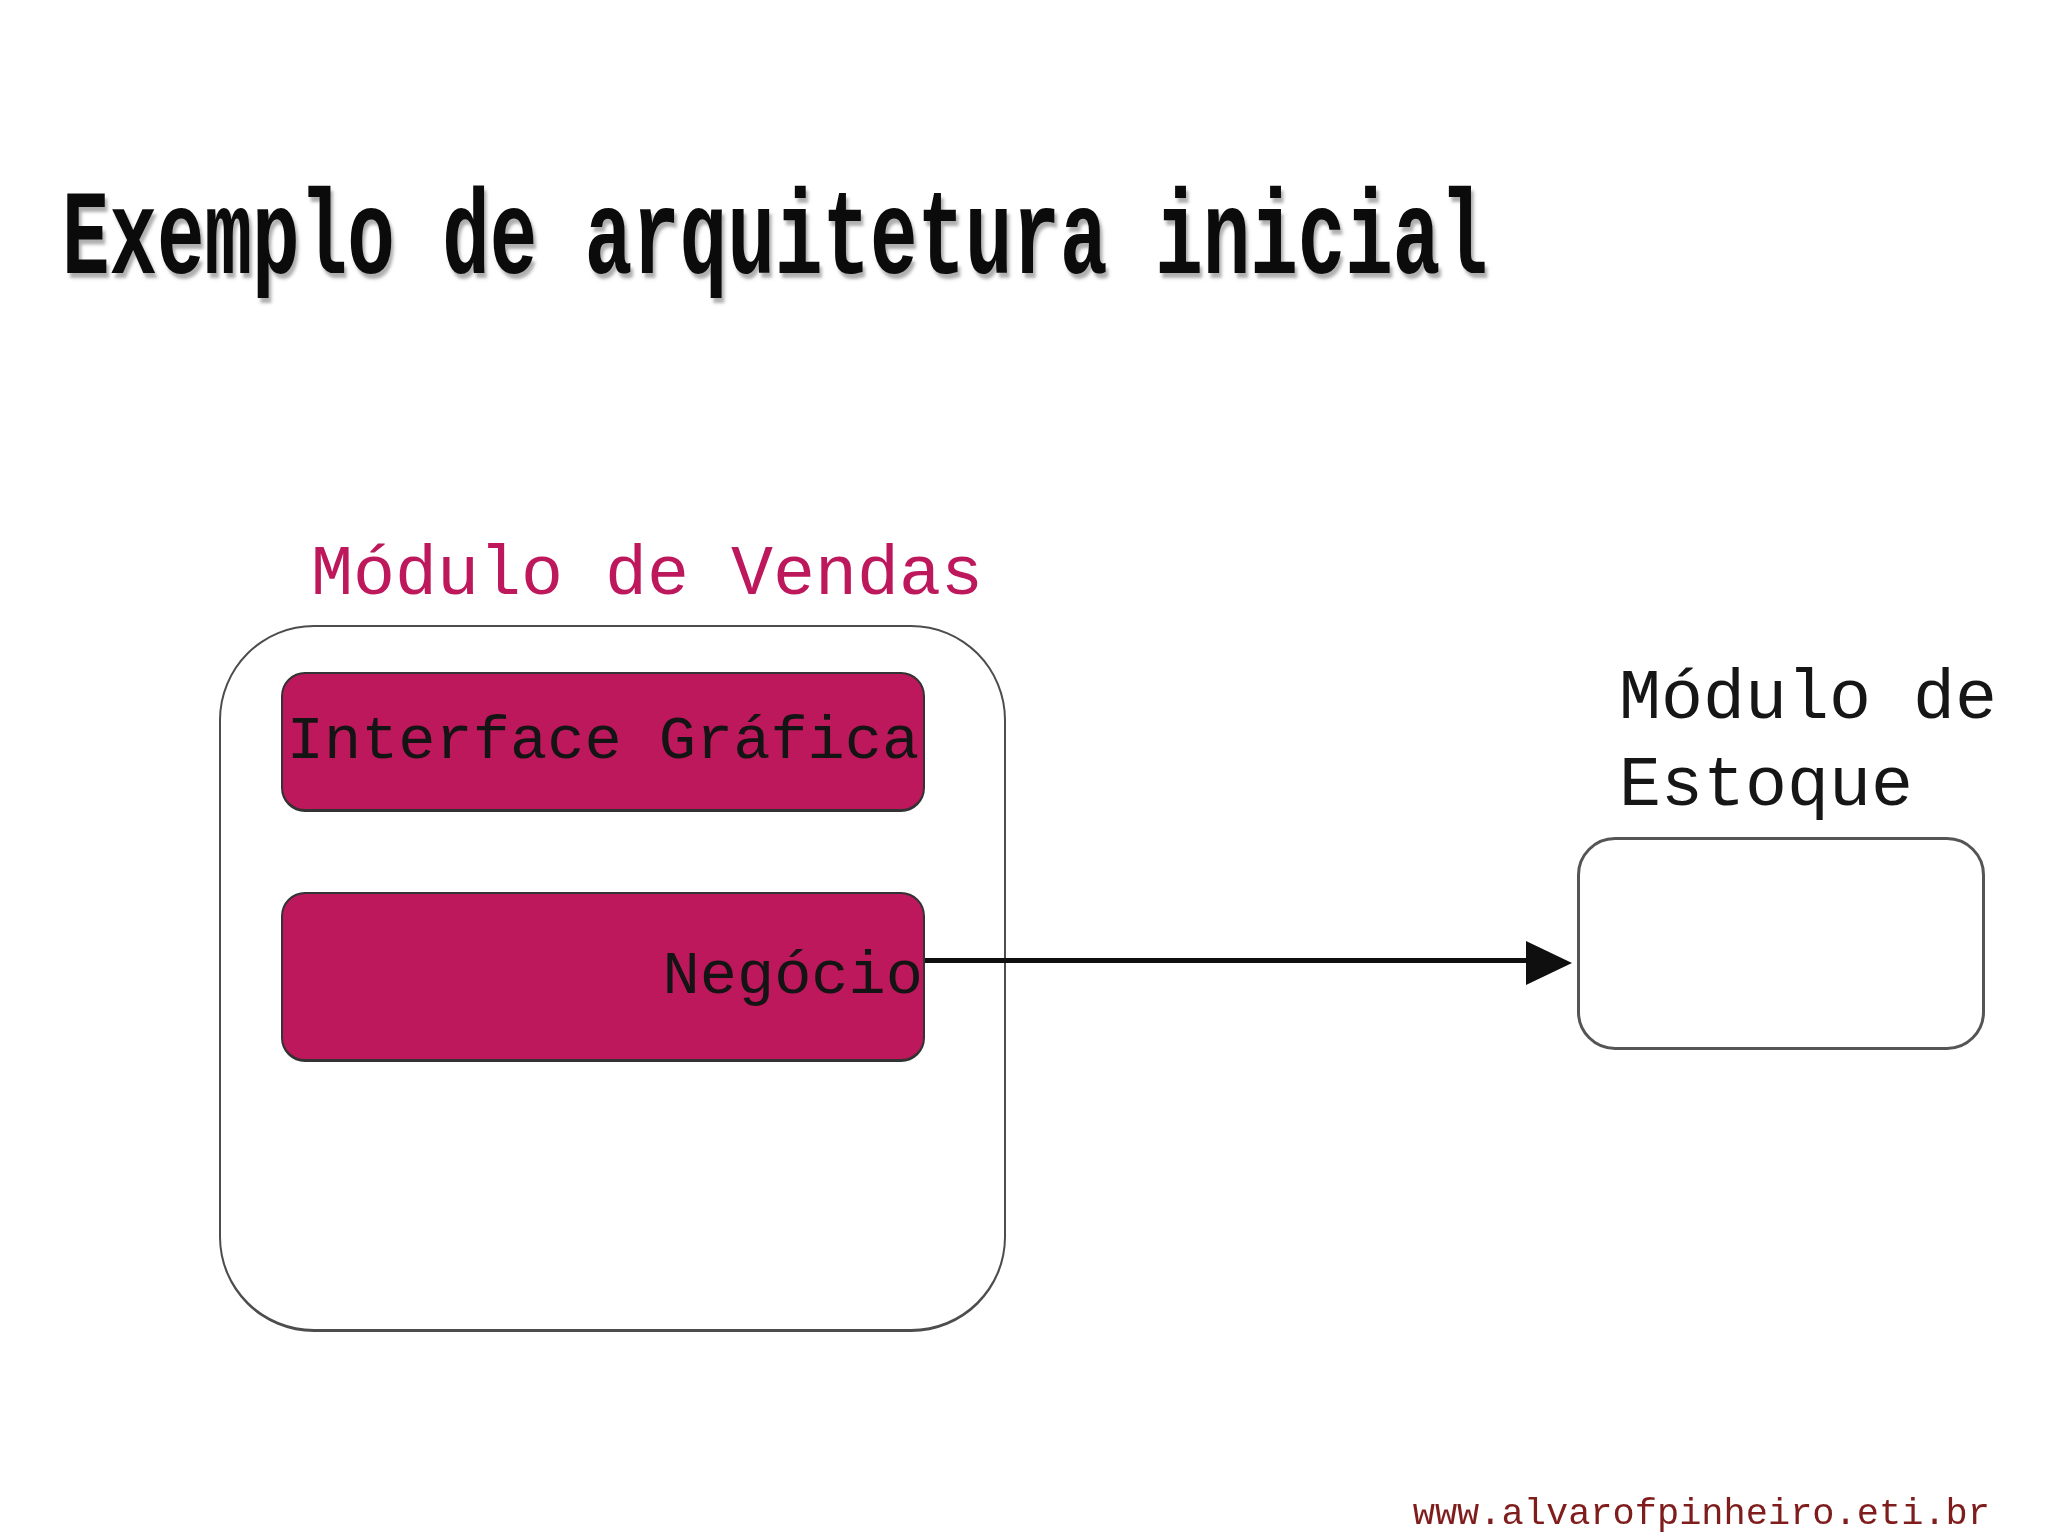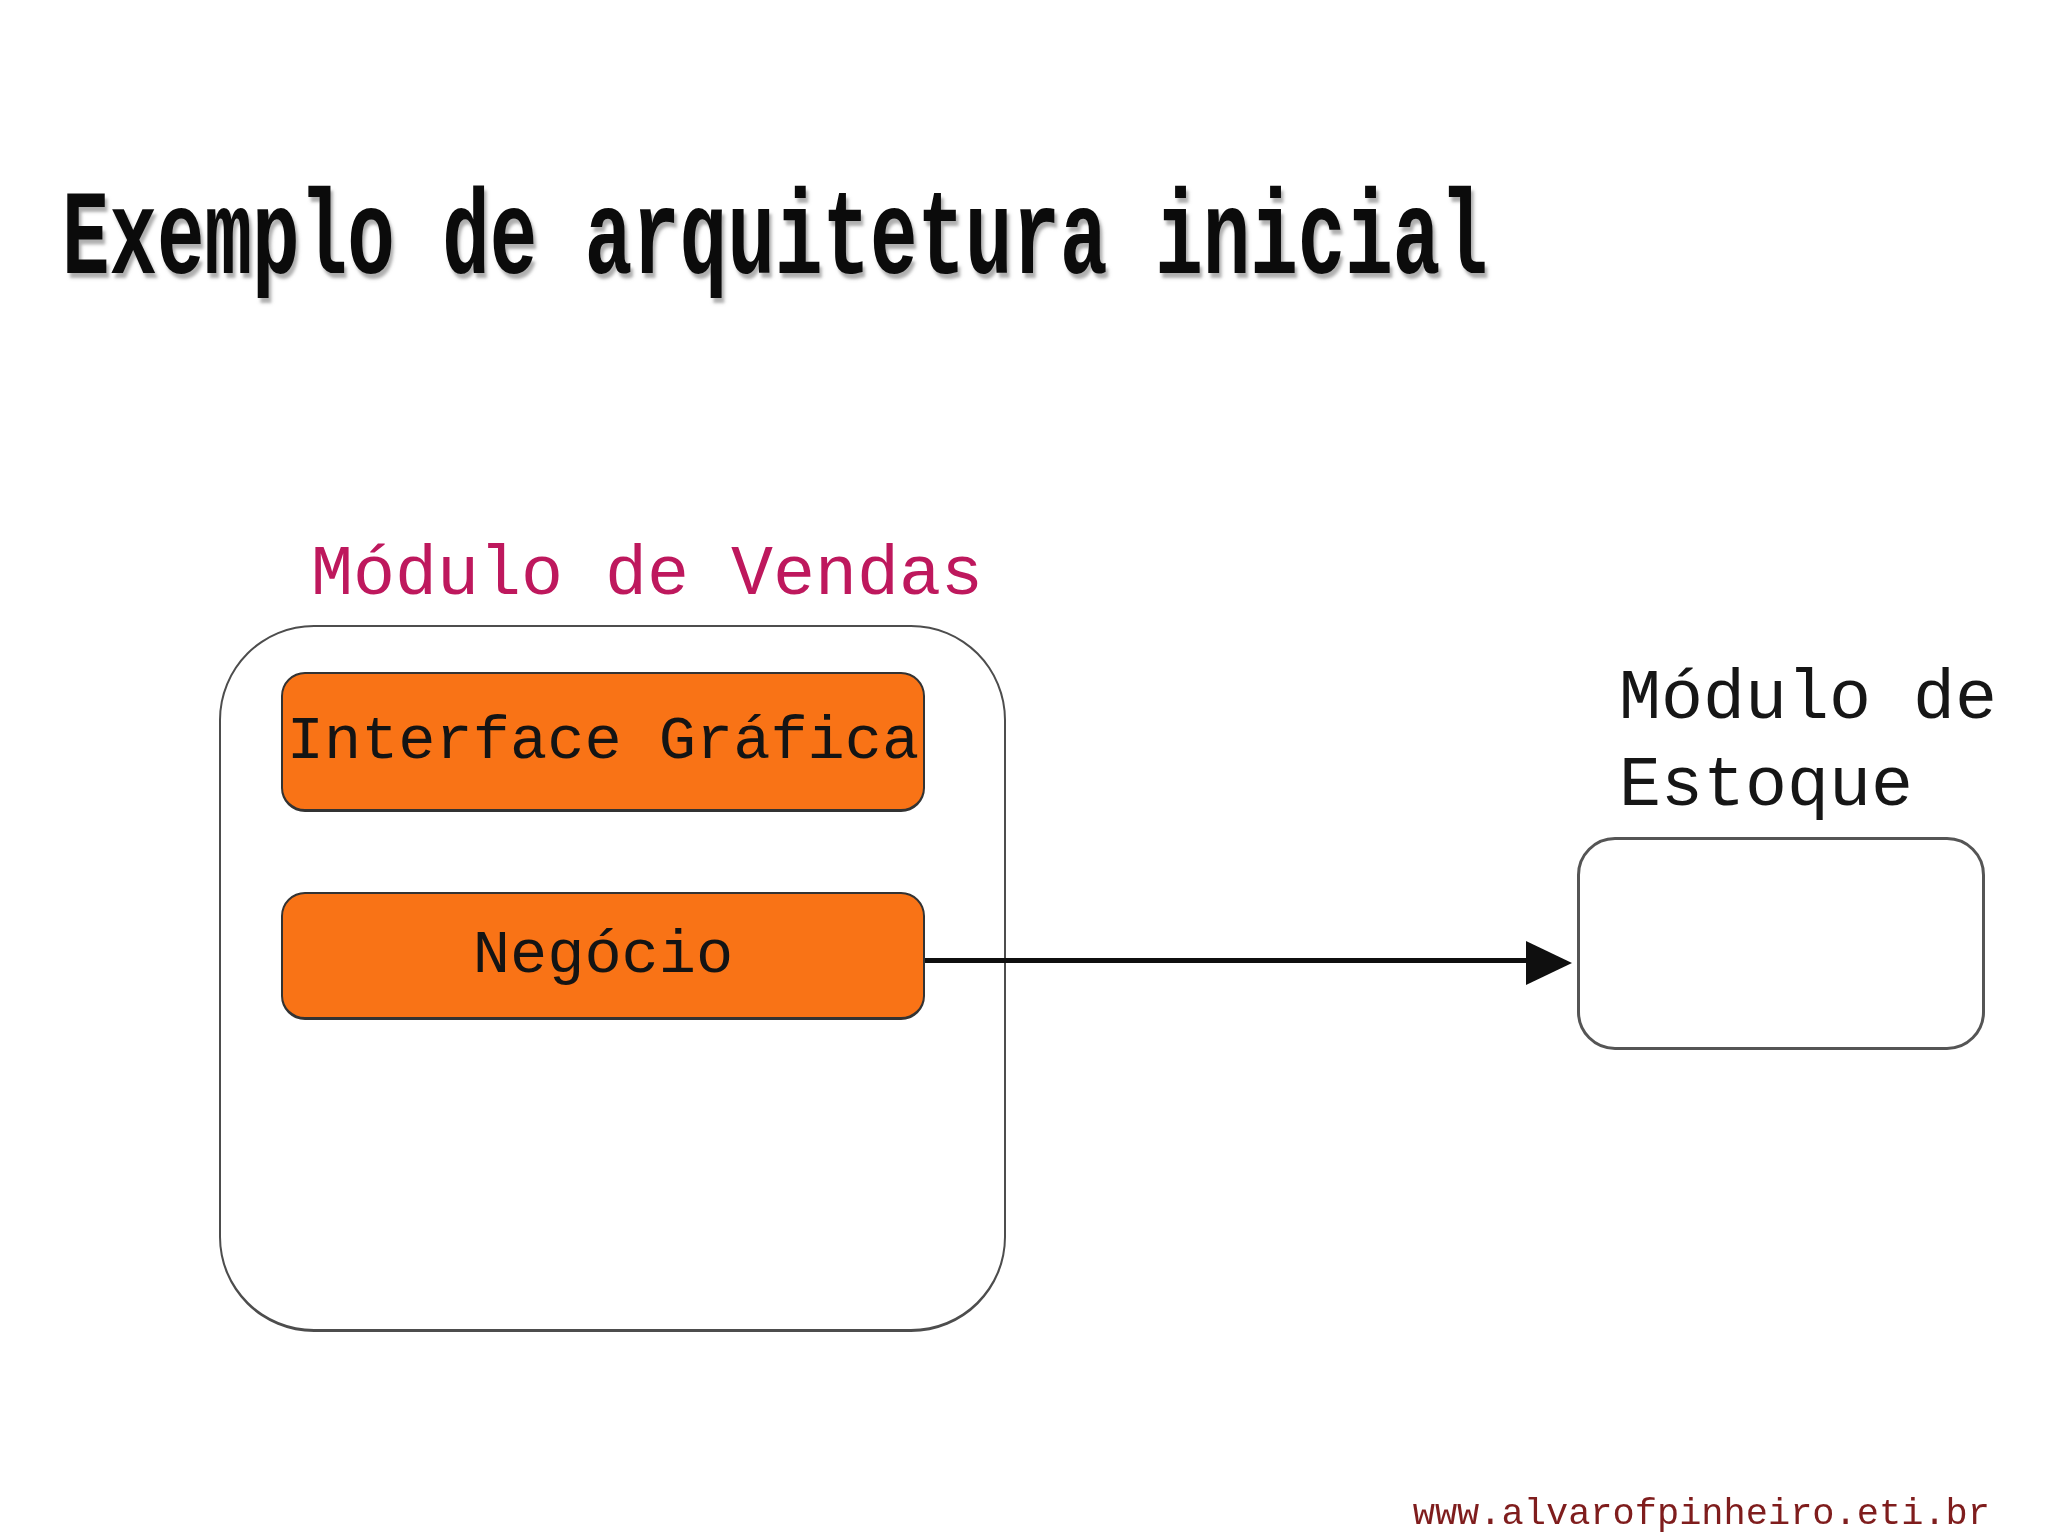--- a/index.html
+++ b/index.html
@@ -53,31 +53,31 @@
     background: #ffffff;
     box-sizing: border-box;
   }
   .layer-box {
     position: absolute;
     left: 281px;
     width: 644px;
     border: 2px solid #333333;
     border-bottom-width: 3px;
     border-radius: 24px;
-    background: #f97316;
+    background: #be185d;
     box-sizing: border-box;
     display: flex;
     align-items: center;
     justify-content: center;
     font-size: 62px;
     color: #141414;
     white-space: nowrap;
   }
   .layer-interface { top: 672px;  height: 140px; }
-  .layer-negocio   { top: 892px;  height: 128px; }
+  .layer-negocio   { top: 892px;  height: 170px; justify-content: flex-end; }
   .layer-dados     { top: 1106px; height: 147px; }
   
   .arrow-line {
     position: absolute;
     left: 925px;
     top: 958px;
     width: 603px;
     height: 5px;
     background: #0f0f0f;
   }

